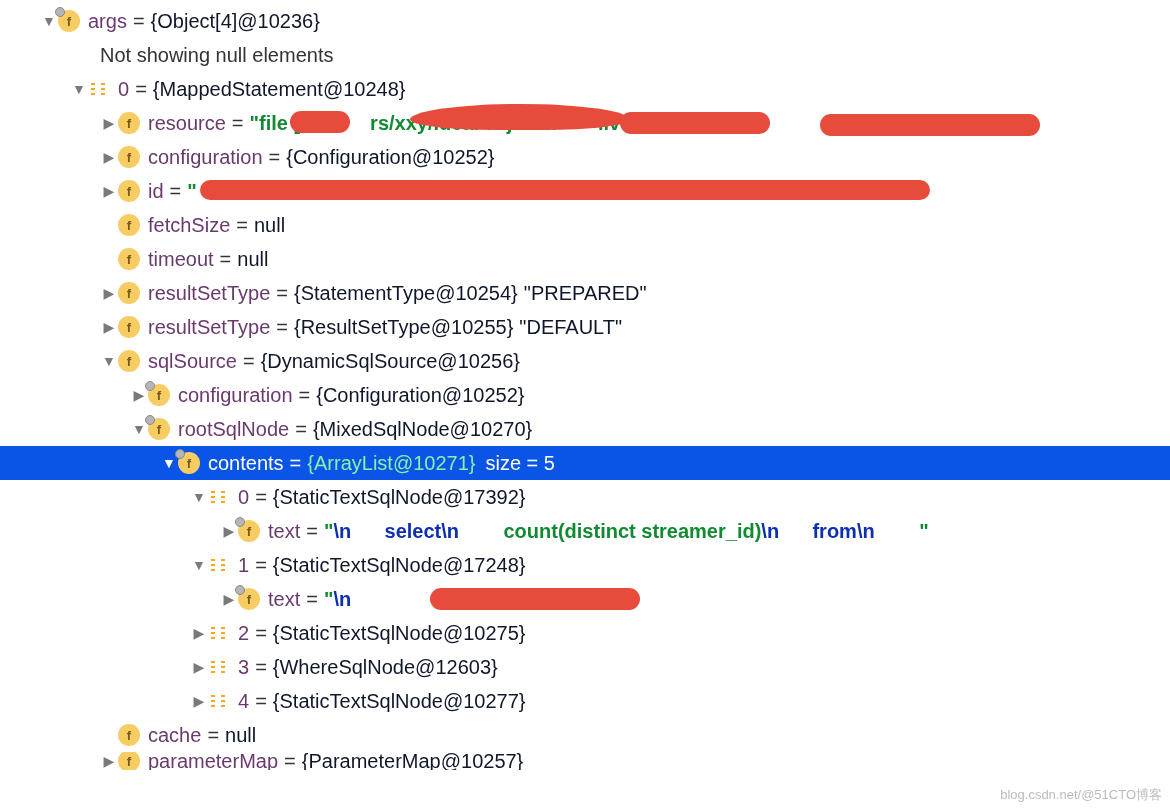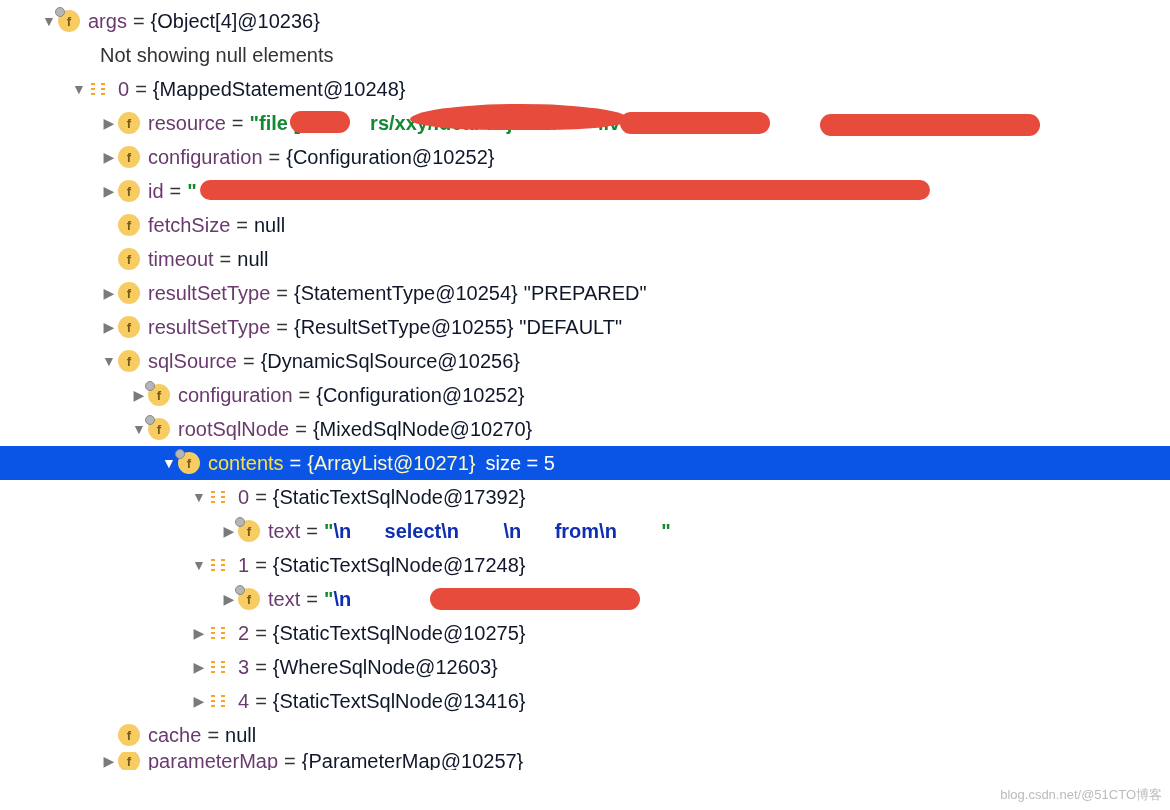--- a/index.html
+++ b/index.html
@@ -21,22 +21,22 @@
     align-items: center;
     height: 34px;
     white-space: nowrap;
     padding-left: 0;
     position: relative;
   }
   .row.selected {
     background: #0a55e6;
     color: #fff;
   }
-  .row.selected .name { color: #fde047; }
-  .row.selected .obj  { color: #fef9c3; }
+  .row.selected .name { color: #ffffff; }
+  .row.selected .obj  { color: #86efac; }
   .row.selected .eq   { color: #fff; }
   .row.selected .size { color: #fff; }
 
   .arrow {
     width: 18px;
     text-align: center;
     color: #7a7a7a;
     font-size: 14px;
     flex: 0 0 auto;
     user-select: none;
@@ -272,20 +272,21 @@
     <span class="arrow">▶</span>
     <span class="badge pin">f</span>
     <span class="name">text</span>
     <span class="eq">=</span>
     <span class="strq">"</span>
       <span class="kw">\n</span>
       <span class="str" style="white-space:pre">      </span>
       <span class="kw">select</span>
       <span class="kw">\n</span>
       <span class="str" style="white-space:pre">        </span>
+      <span class="str">count(distinct streamer_id)</span>
       <span class="kw">\n</span>
       <span class="str" style="white-space:pre">      </span>
       <span class="kw">from</span>
       <span class="kw">\n</span>
       <span class="str" style="white-space:pre">        </span>
       <span class="strq">"</span>
   </div>
 
   <div class="row">
     <span class="indent" style="width:190px"></span>
@@ -329,21 +330,21 @@
     <span class="eq">=</span>
     <span class="obj">{WhereSqlNode@12603}</span>
   </div>
 
   <div class="row">
     <span class="indent" style="width:190px"></span>
     <span class="arrow">▶</span>
     <span class="badge list"></span>
     <span class="name">4</span>
     <span class="eq">=</span>
-    <span class="obj">{StaticTextSqlNode@13416}</span>
+    <span class="obj">{StaticTextSqlNode@10277}</span>
   </div>
 
   <div class="row">
     <span class="indent" style="width:100px"></span>
     <span class="arrow none">▶</span>
     <span class="badge">f</span>
     <span class="name">cache</span>
     <span class="eq">=</span>
     <span class="obj">null</span>
   </div>

